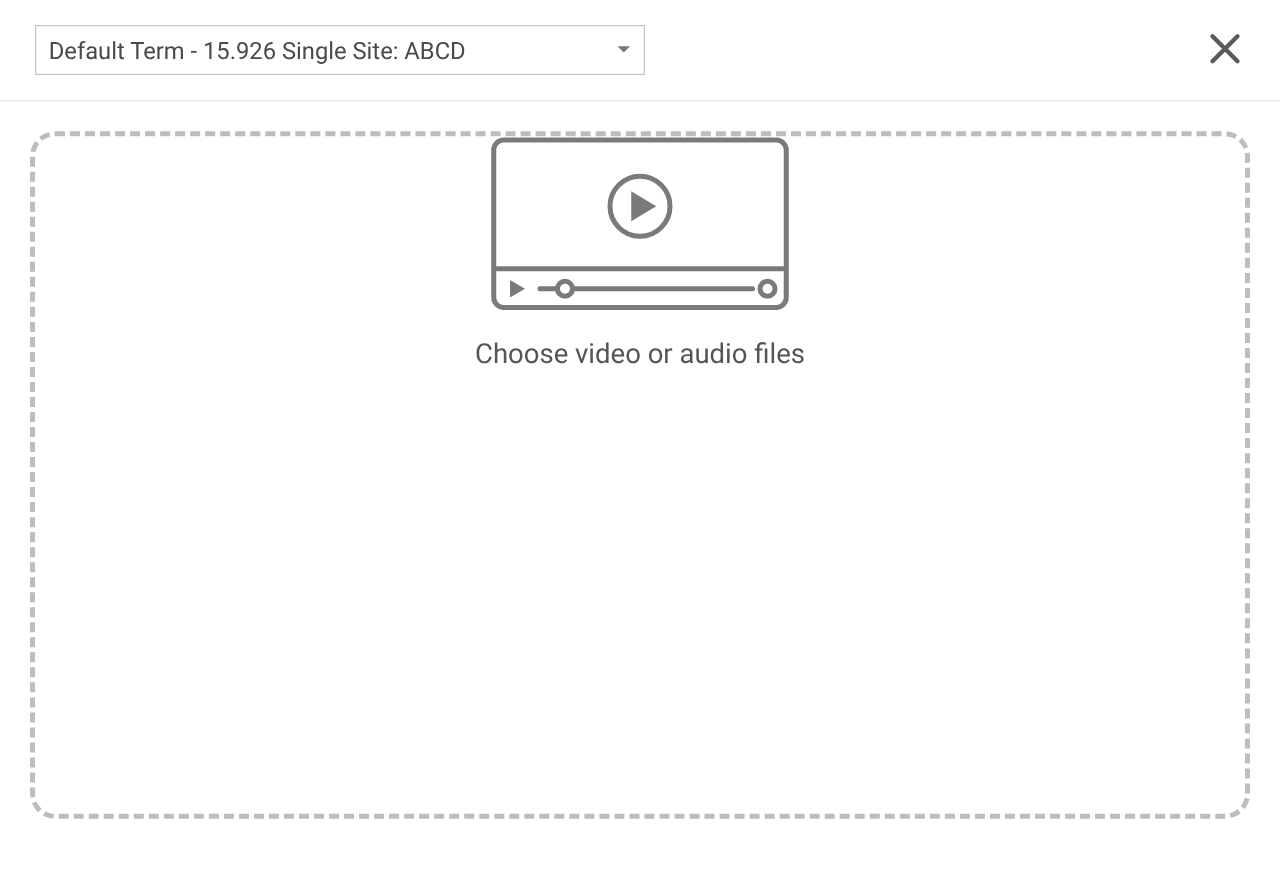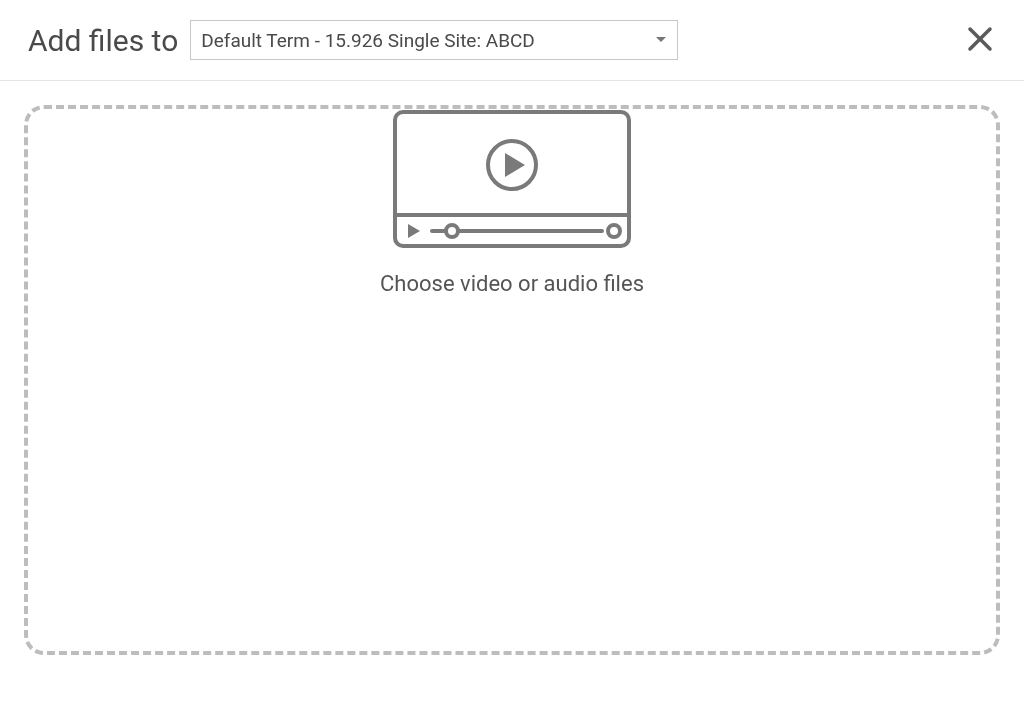--- a/index.html
+++ b/index.html
@@ -79,21 +79,20 @@
   .dropzone-label {
     margin-top: 18px;
     font-size: 22px;
     color: #555;
   }
 </style>
 </head>
 <body>
 
 <div class="header">
-  <span class="header-title">Add files to</span>
 
   <div class="select-wrap">
     <span class="select-text">Default Term - 15.926 Single Site: ABCD</span>
     <span class="select-caret">
       <svg width="12" height="8" viewBox="0 0 12 8">
         <path d="M1 1 L6 6 L11 1 Z" fill="#777"></path>
       </svg>
     </span>
   </div>
 

